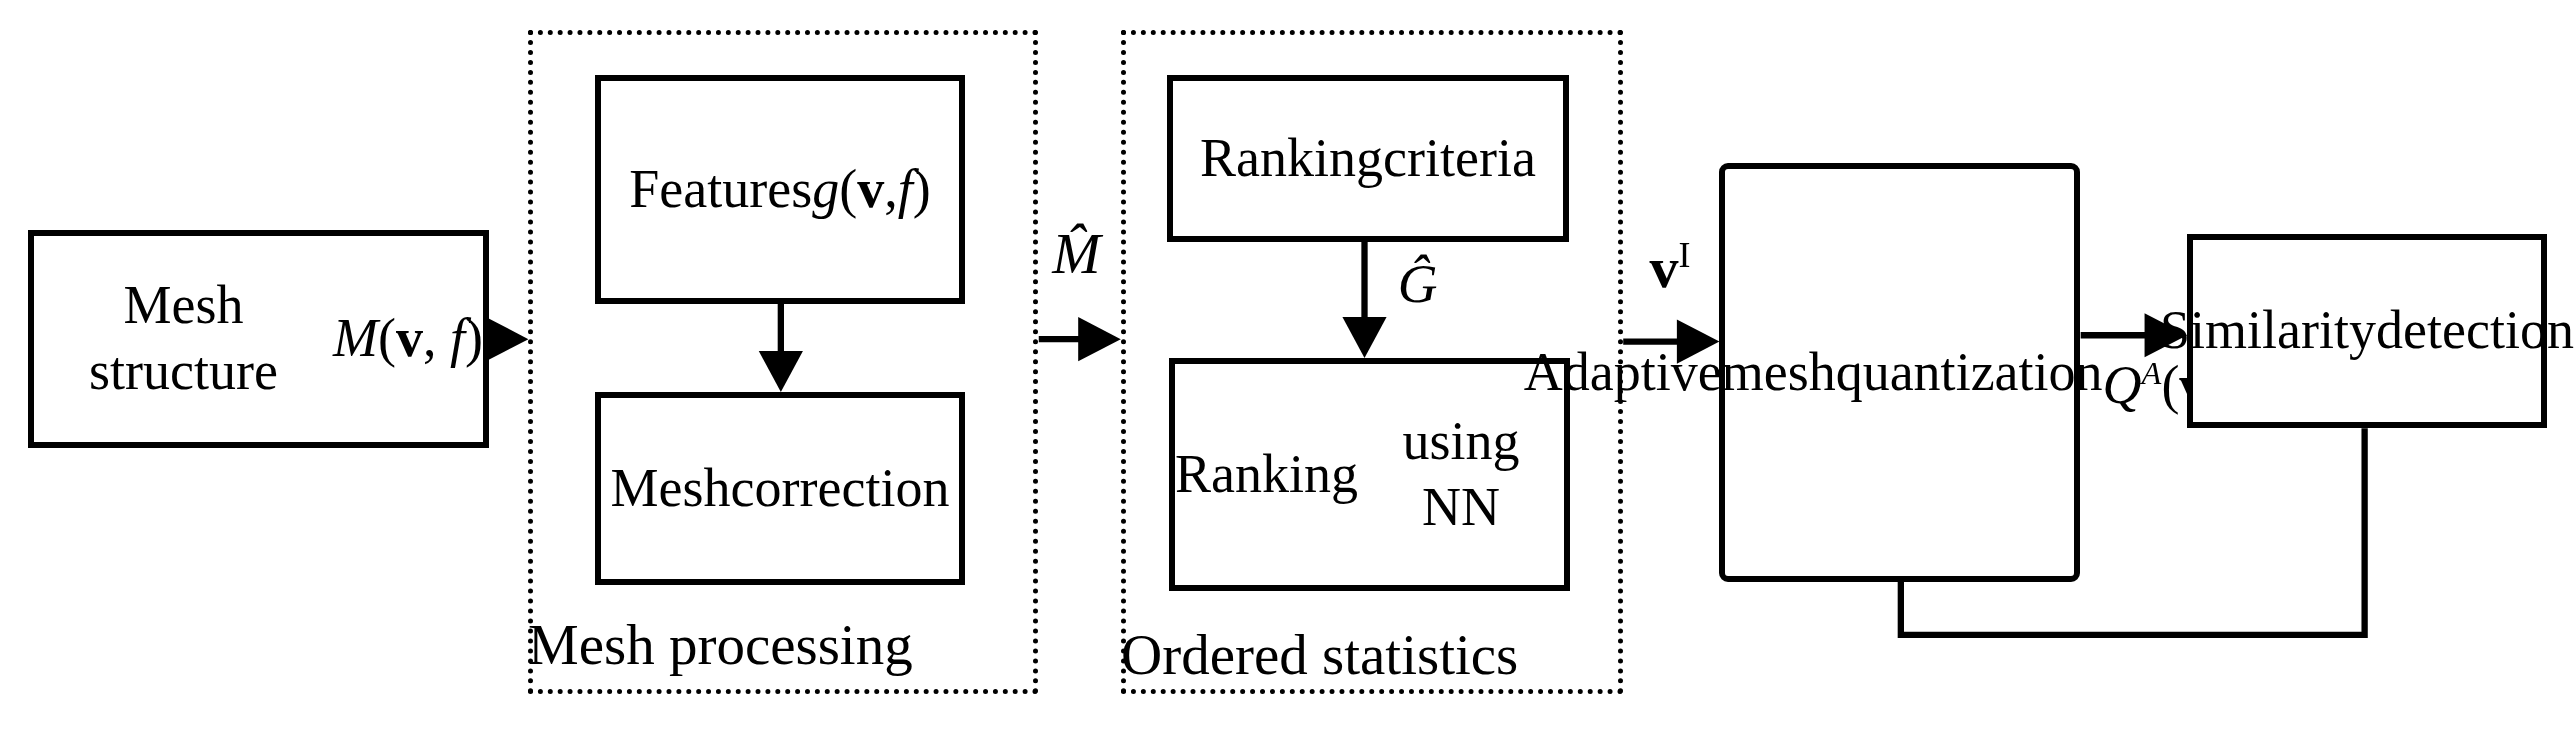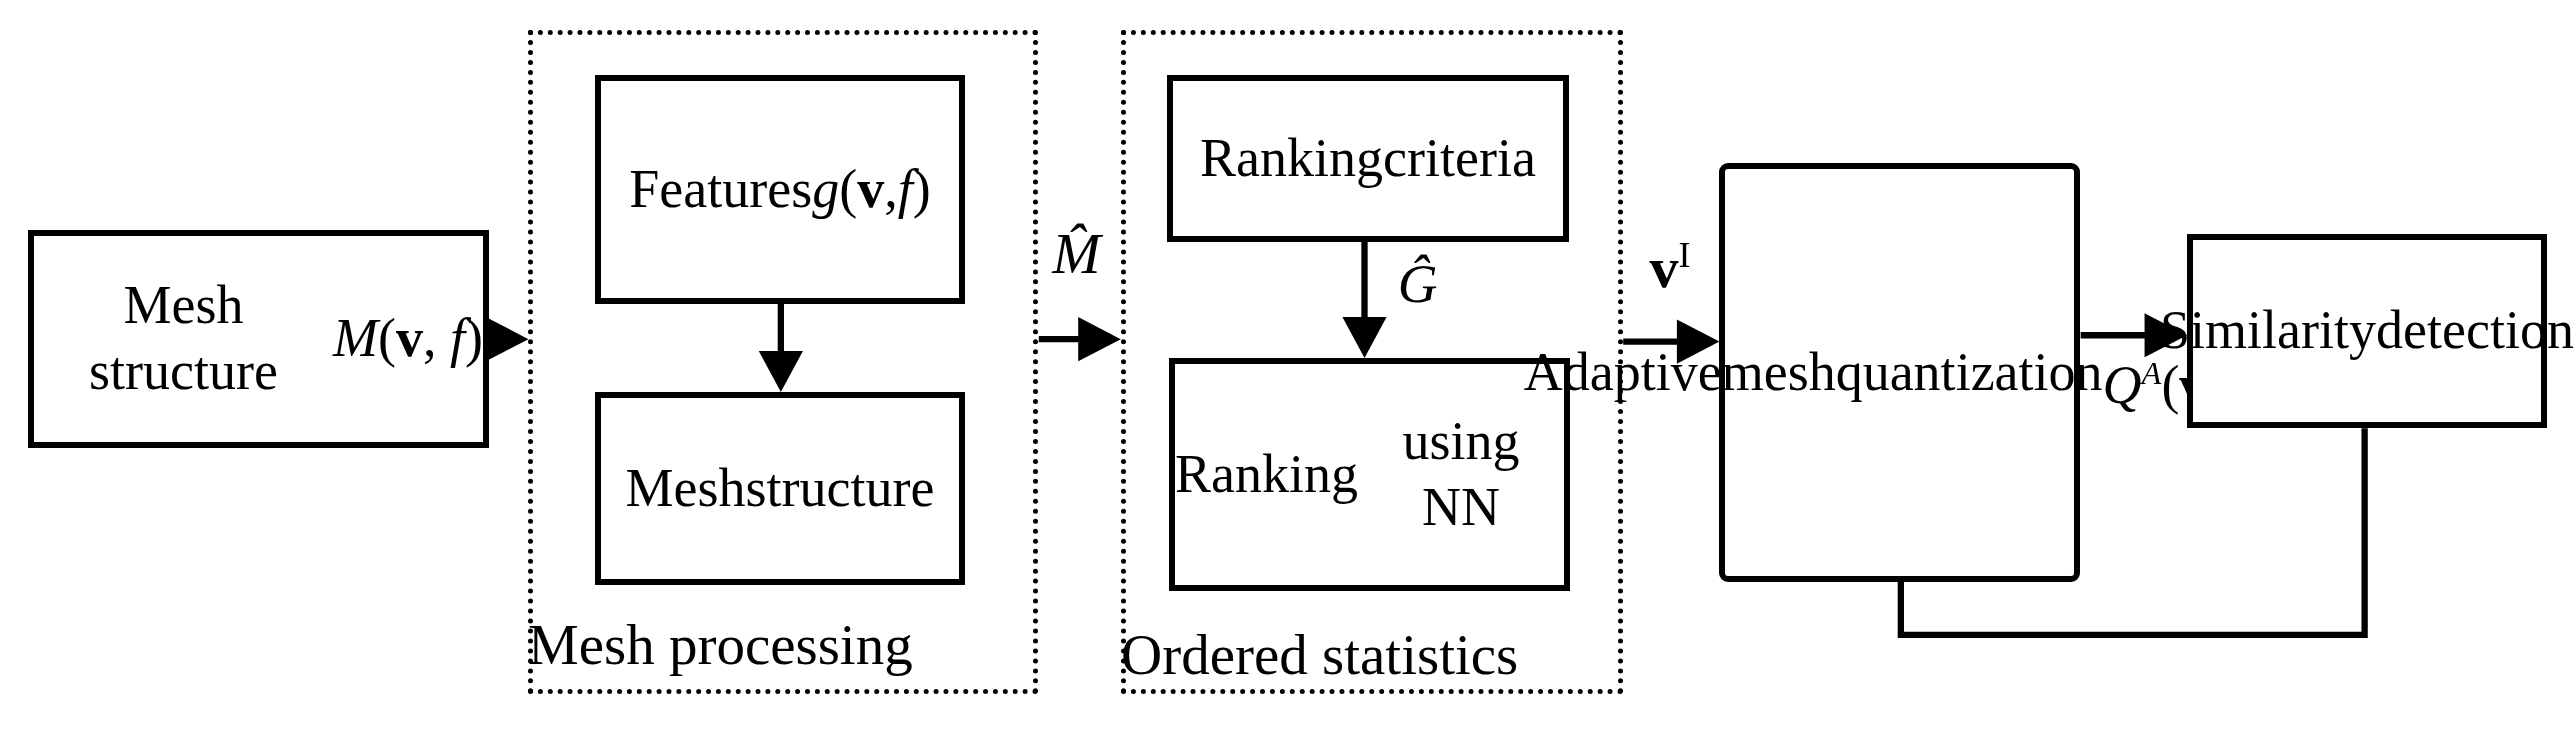--- a/index.html
+++ b/index.html
@@ -92,21 +92,21 @@
 
   <div class="node" style="left:595px;top:75px;width:370px;height:229px;">
     <div>Features</div>
     <div class="math-line">
       <span class="it">g</span><span>(</span><span class="bf">v</span><span>,</span><span class="it">f</span><span>)</span>
     </div>
   </div>
 
   <div class="node" style="left:595px;top:392px;width:370px;height:193px;">
     <div>Mesh</div>
-    <div>structure</div>
+    <div>correction</div>
   </div>
 
   <div class="group-label" style="left:528px;top:614px;width:510px;">Mesh processing</div>
 
   <div class="edge-label it" style="left:1025px;top:225px;width:103px;">M̂</div>
 
   <div class="group" style="left:1121px;top:30px;width:502px;height:664px;"></div>
 
   <div class="node" style="left:1167px;top:75px;width:402px;height:167px;">
     <div>Ranking</div>

